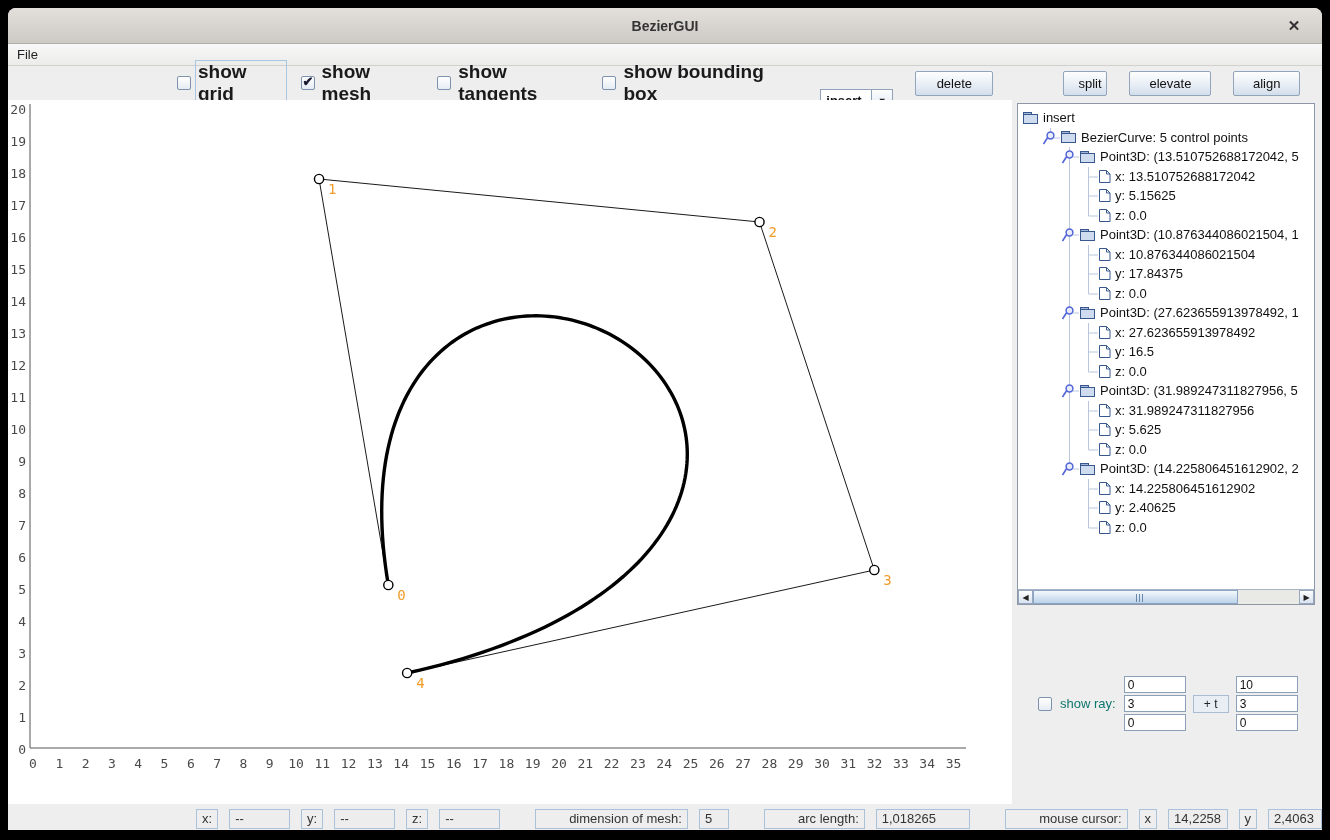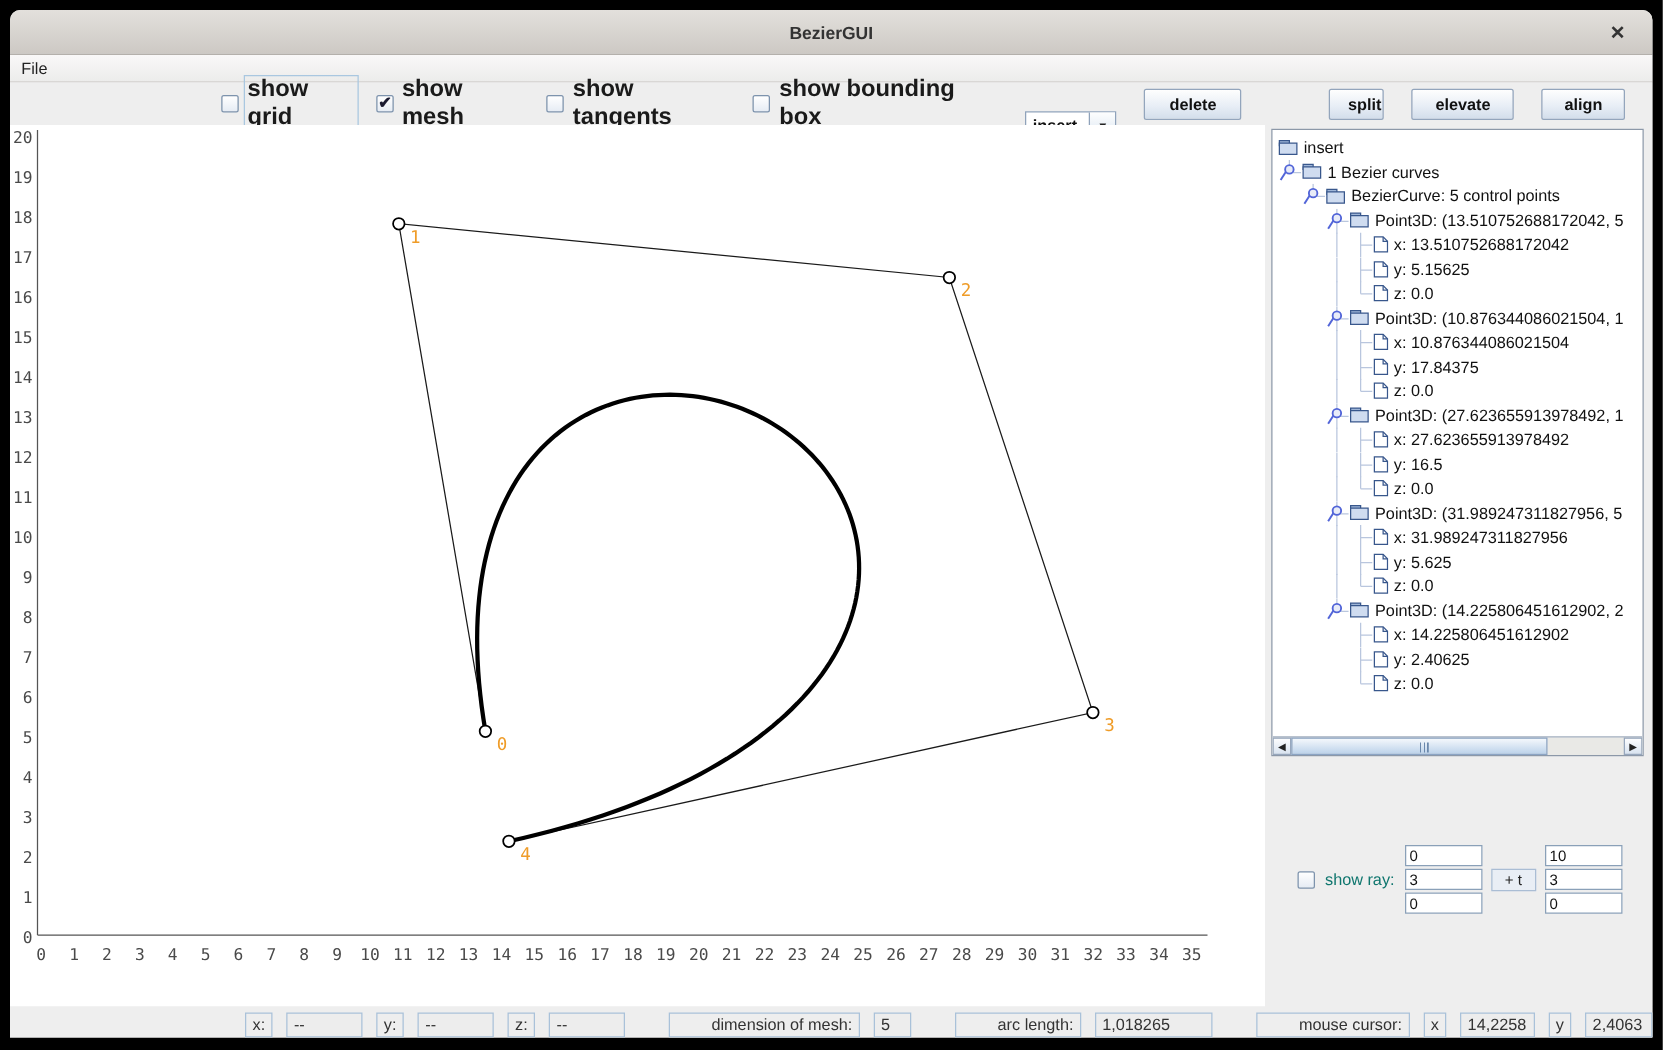--- a/index.html
+++ b/index.html
@@ -34,21 +34,21 @@
                border:1px solid transparent; }
   .cbx-label.focused { border:1px solid #a9c7e0; }
   .combo { display:flex; height:24px; margin-left:8px; margin-right:22px;
            border:1px solid #8fa2ba; background:#fff;margin-top:36px; }
   .combo-text { width:50px; padding:3px 4px 0 5px; font-size:13px; font-weight:bold; color:#111; }
   .combo-btn { width:21px; border-left:1px solid #8fa2ba;
                background:linear-gradient(#fdfefe,#d8e3f0); display:flex;
                align-items:center; justify-content:center; font-size:9px; color:#222; }
   .tbtn { height:25px; margin-right:22px; border:1px solid #93a5bc; border-radius:2px;
           background:linear-gradient(#fefefe,#e8eef6 55%,#d3deeb);
-          font-size:13px; font-weight:bold; color:#111; padding:0 14px;
+          font-size:13px; font-weight:normal; color:#111; padding:0 14px;
           font-family:"Liberation Sans", sans-serif; }
   .tbtn.w-delete{width:80px;} .tbtn.w-split{width:44px;margin-left:48px;} .tbtn.w-elevate{width:84px;} .tbtn.w-align{width:68px;}
   
   .main { flex:1; display:flex; }
   .canvas-area { width:1004px; flex:0 0 1004px; background:#ffffff; position:relative; }
   .right-panel { flex:1; background:#eeeeee; position:relative; }
   
   .tree-panel { position:absolute; left:5px; top:3px; width:298px; height:502px;
                 background:#ffffff; border:1px solid #8c98a8; display:flex;
                 flex-direction:column; overflow:hidden; }
@@ -213,39 +213,20 @@
             <div class="trow">
               <span class="ticon">
                 <svg width="17" height="14">
                   <rect x="1.5" y="1.5" width="8" height="4" fill="#9fb6d8" stroke="#38578c"></rect>
                   <rect x="1.5" y="3.5" width="14" height="9" fill="#cfdcf0" stroke="#38578c"></rect>
                 </svg>
               </span>
               <span class="tlabel">insert</span>
             </div>
             <div class="trow">
-              <span class="tcell">
-                <svg width="19" height="20" style="position:absolute;left:0;top:0">
-                  <line x1="9.5" y1="0" x2="9.5" y2="7" stroke="#b9c6de" stroke-width="1"></line>
-                </svg>
-                <svg width="19" height="20" style="position:absolute;left:0;top:0">
-                  <line x1="12" y1="10" x2="19" y2="10" stroke="#b9c6de"></line>
-                  <line x1="7" y1="9" x2="2.5" y2="16" stroke="#5265d8" stroke-width="1.6"></line>
-                  <circle cx="9.5" cy="7.5" r="3.4" fill="#e8ecf8" stroke="#5265d8" stroke-width="1.5"></circle>
-                </svg>
-              </span>
-              <span class="ticon">
-                <svg width="17" height="14">
-                  <rect x="1.5" y="1.5" width="8" height="4" fill="#9fb6d8" stroke="#38578c"></rect>
-                  <rect x="1.5" y="3.5" width="14" height="9" fill="#cfdcf0" stroke="#38578c"></rect>
-                </svg>
-              </span>
-              <span class="tlabel">1 Bezier curves</span>
-            </div>
-            <div class="trow">
               <span class="tcell"></span>
               <span class="tcell">
                 <svg width="19" height="20" style="position:absolute;left:0;top:0">
                   <line x1="9.5" y1="0" x2="9.5" y2="7" stroke="#b9c6de" stroke-width="1"></line>
                 </svg>
                 <svg width="19" height="20" style="position:absolute;left:0;top:0">
                   <line x1="12" y1="10" x2="19" y2="10" stroke="#b9c6de"></line>
                   <line x1="7" y1="9" x2="2.5" y2="16" stroke="#5265d8" stroke-width="1.6"></line>
                   <circle cx="9.5" cy="7.5" r="3.4" fill="#e8ecf8" stroke="#5265d8" stroke-width="1.5"></circle>
                 </svg>

